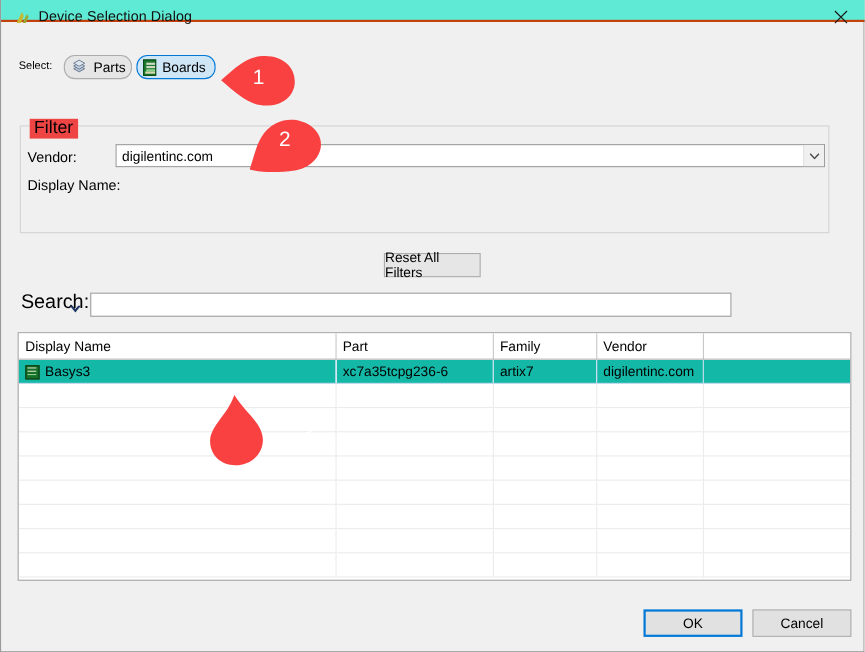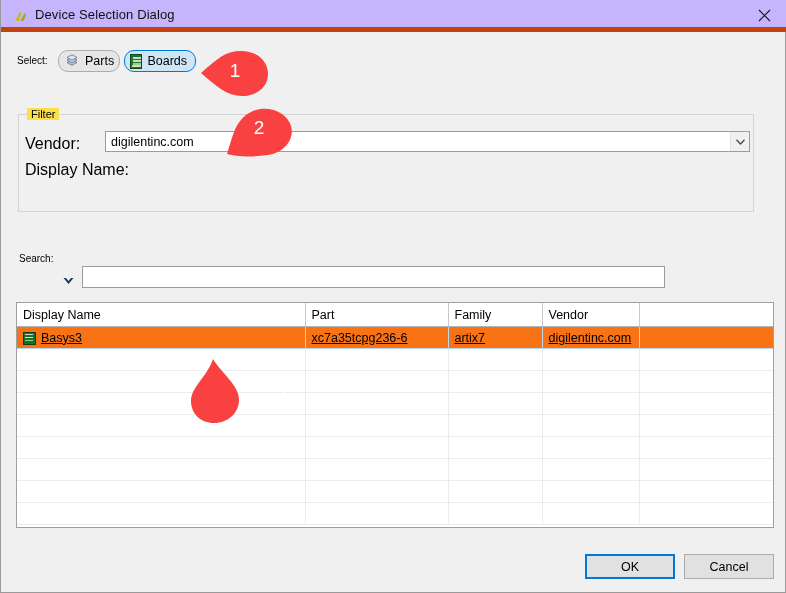--- a/index.html
+++ b/index.html
@@ -23,23 +23,23 @@
     background: #f0f0f0;
     border: 1px solid #9a9a9a;
     border-top: none;
   }
 
   
   #titlebar {
     position: absolute;
     left: 0; top: 0;
     width: 786px;
-    height: 32px;
-    background: #c4b5fd;
-    border-bottom: 5px solid #c2410c;
+    height: 20px;
+    background: #5eead4;
+    border-bottom: 2px solid #c2410c;
     box-sizing: border-box;
   }
   #title-icon {
     position: absolute;
     left: 11px; top: 8px;
     width: 17px; height: 17px;
   }
   #title-text {
     position: absolute;
     left: 34px; top: 7px;
@@ -122,27 +122,27 @@
     position: absolute;
     left: 17px; top: 114px;
     width: 736px; height: 98px;
     border: 1px solid #d3d3d3;
     background: #f0f0f0;
     box-sizing: border-box;
   }
   #filter-legend {
     position: absolute;
     left: 26px; top: 108px;
-    background: #fde047;
+    background: #ef4444;
     padding: 0 4px;
-    font-size: 11px;
+    font-size: 16px;
   }
   .field-label {
     position: absolute;
-    font-size: 16px;
+    font-size: 13px;
     text-align: right;
   }
   #vendor-label  { left: 24px; top: 135px; }
   #display-label { left: 24px; top: 161px; }
 
   .combo {
     position: absolute;
     left: 104px;
     width: 645px;
     height: 21px;
@@ -184,22 +184,22 @@
     font-size: 12.5px;
     display: flex;
     align-items: center;
     justify-content: center;
     cursor: pointer;
   }
 
   
   #search-label {
     position: absolute;
-    left: 18px; top: 253px;
-    font-size: 10px;
+    left: 18px; top: 264px;
+    font-size: 18px;
   }
   #search-arrow {
     position: absolute;
     left: 62px; top: 274px;
     cursor: pointer;
   }
   #search-input {
     position: absolute;
     left: 81px; top: 266px;
     width: 583px; height: 22px;
@@ -243,24 +243,23 @@
   table.grid td {
     height: 21px;
     border-right: 1px solid #ececec;
     border-bottom: 1px solid #ececec;
     padding: 0 0 0 6px;
     white-space: nowrap;
     overflow: hidden;
   }
   table.grid td:last-child { border-right: none; }
   tr.selected td {
-    background: #f97316;
+    background: #14b8a6;
     border-right-color: #bcd7ea;
     border-bottom-color: #bcd7ea;
-    text-decoration: underline;
   }
   .cell-icon {
     display: inline-block;
     vertical-align: -3px;
     margin-right: 5px;
     width: 13px; height: 13px;
     background: #17702a;
     border: 1px solid #0b3d16;
     box-sizing: border-box;
     position: relative;
@@ -366,20 +365,21 @@
     <span class="val">digilentinc.com</span>
     <span class="arrow">
       <svg width="9" height="6" viewBox="0 0 9 6">
           <path d="M0.5 0.8 L4.5 5 L8.5 0.8" stroke="#4a4a4a" stroke-width="1.3" fill="none"></path>
         </svg>
     </span>
   </div>
 
   <span id="display-label" class="field-label">Display Name:</span>
 
+  <div id="reset-btn">Reset All Filters</div>
 
   <span id="search-label">Search:</span>
   <span id="search-arrow">
     <svg width="11" height="8" viewBox="0 0 11 8">
         <path d="M0.5 1 L5.5 7 L10.5 1 L8 1 L5.5 4 L3 1 Z" fill="#1f3864"></path>
       </svg>
   </span>
   <input id="search-input" type="text" value="" placeholder="" style="">
 
   <div id="table-wrap">

